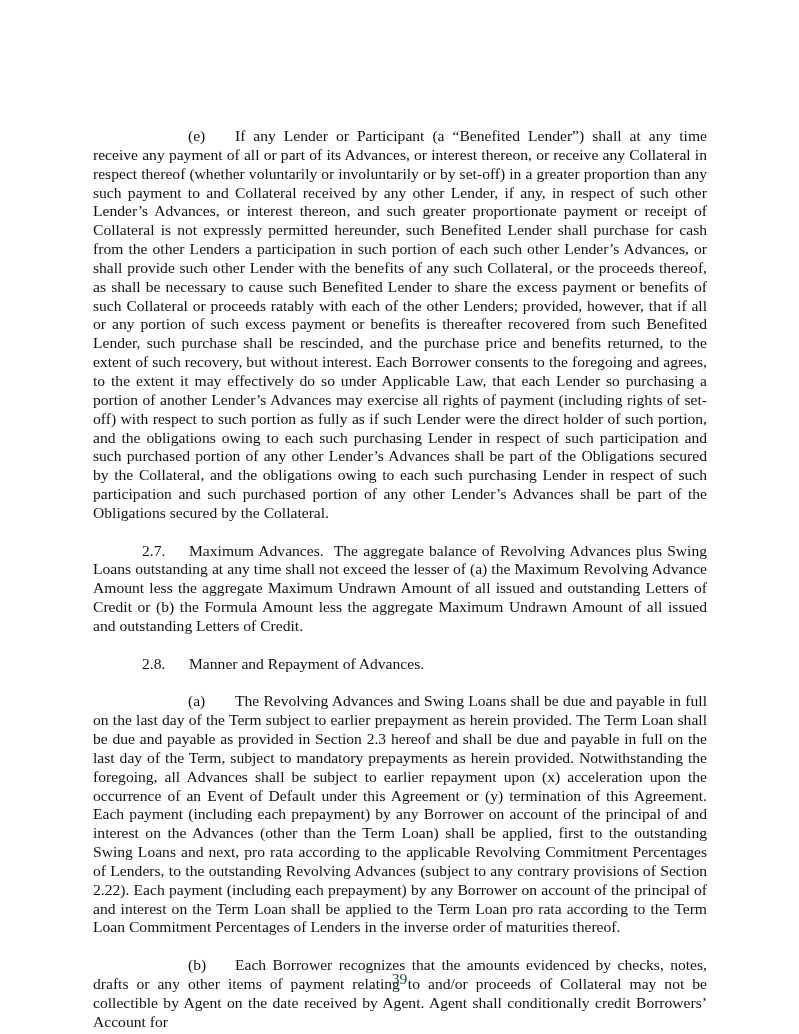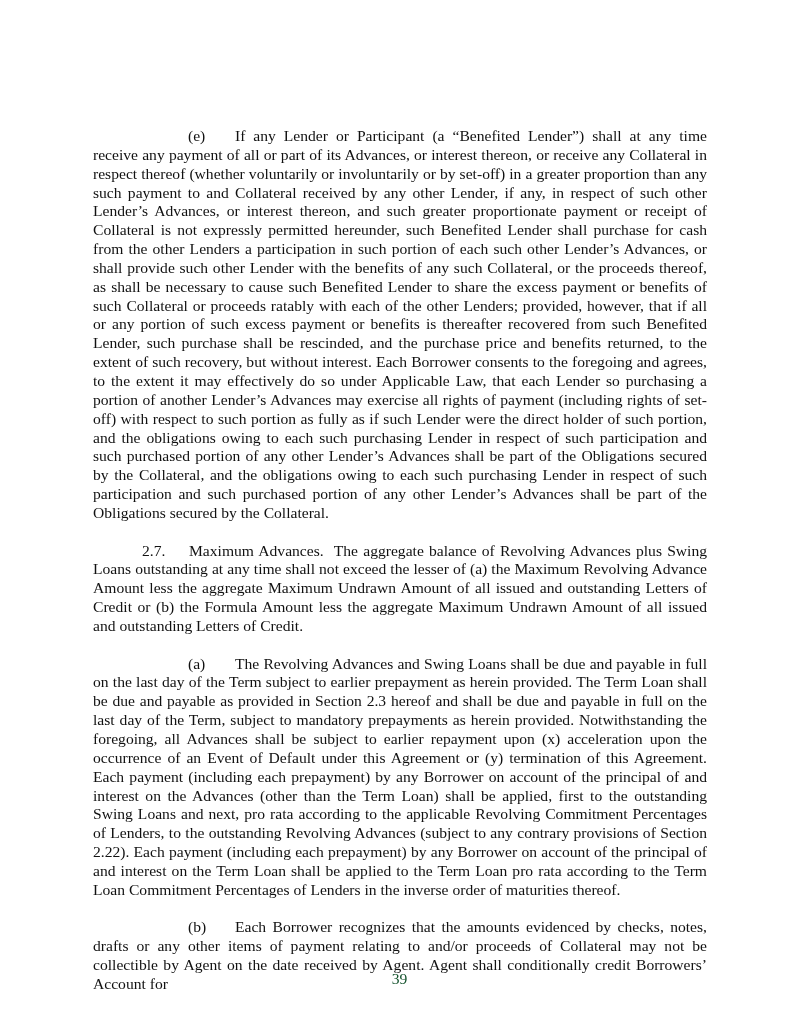--- a/index.html
+++ b/index.html
@@ -64,20 +64,23 @@
 <div class="page">
 
   <p class="para">
     <span class="sub-indent"></span><span class="sub-label">(e)</span><span>If any Lender or Participant (a “Benefited Lender”) shall at any time receive any payment of all or part of its Advances, or interest thereon, or receive any Collateral in respect thereof (whether voluntarily or involuntarily or by set-off) in a greater proportion than any such payment to and Collateral received by any other Lender, if any, in respect of such other Lender’s Advances, or interest thereon, and such greater proportionate payment or receipt of Collateral is not expressly permitted hereunder, such Benefited Lender shall purchase for cash from the other Lenders a participation in such portion of each such other Lender’s Advances, or shall provide such other Lender with the benefits of any such Collateral, or the proceeds thereof, as shall be necessary to cause such Benefited Lender to share the excess payment or benefits of such Collateral or proceeds ratably with each of the other Lenders; provided, however, that if all or any portion of such excess payment or benefits is thereafter recovered from such Benefited Lender, such purchase shall be rescinded, and the purchase price and benefits returned, to the extent of such recovery, but without interest.  Each Borrower consents to the foregoing and agrees, to the extent it may effectively do so under Applicable Law, that each Lender so purchasing a portion of another Lender’s Advances may exercise all rights of payment (including rights of set-off) with respect to such portion as fully as if such Lender were the direct holder of such portion, and the obligations owing to each such purchasing Lender in respect of such participation and such purchased portion of any other Lender’s Advances shall be part of the Obligations secured by the Collateral, and the obligations owing to each such purchasing Lender in respect of such participation and such purchased portion of any other Lender’s Advances shall be part of the Obligations secured by the Collateral.</span>
   </p>
 
   <p class="para">
     <span class="sec-indent"></span><span class="sec-num">2.7.</span><span class="u">Maximum Advances</span><span>.</span>&nbsp; <span>The aggregate balance of Revolving Advances plus Swing Loans outstanding at any time shall not exceed the lesser of (a) the Maximum Revolving Advance Amount less the aggregate Maximum Undrawn Amount of all issued and outstanding Letters of Credit or (b) the Formula Amount less the aggregate Maximum Undrawn Amount of all issued and outstanding Letters of Credit.</span>
   </p>
 
+  <p class="para">
+    <span class="sec-indent"></span><span class="sec-num">2.8.</span><span class="u">Manner and Repayment of Advances</span><span>.</span>
+  </p>
 
   <p class="para">
     <span class="sub-indent"></span><span class="sub-label">(a)</span><span>The Revolving Advances and Swing Loans shall be due and payable in full on the last day of the Term subject to earlier prepayment as herein provided.  The Term Loan shall be due and payable as provided in Section 2.3 hereof and shall be due and payable in full on the last day of the Term, subject to mandatory prepayments as herein provided.  Notwithstanding the foregoing, all Advances shall be subject to earlier repayment upon (x) acceleration upon the occurrence of an Event of Default under this Agreement or (y) termination of this Agreement.  Each payment (including each prepayment) by any Borrower on account of the principal of and interest on the Advances (other than the Term Loan) shall be applied, first to the outstanding Swing Loans and next, pro rata according to the applicable Revolving Commitment Percentages of Lenders, to the outstanding Revolving Advances (subject to any contrary provisions of Section 2.22).  Each payment (including each prepayment) by any Borrower on account of the principal of and interest on the Term Loan shall be applied to the Term Loan pro rata according to the Term Loan Commitment Percentages of Lenders in the inverse order of maturities thereof.</span>
   </p>
 
   <p class="para">
     <span class="sub-indent"></span><span class="sub-label">(b)</span><span>Each Borrower recognizes that the amounts evidenced by checks, notes, drafts or any other items of payment relating to and/or proceeds of Collateral may not be collectible by Agent on the date received by Agent.  Agent shall conditionally credit Borrowers’ Account for</span>
   </p>
 
 </div>

